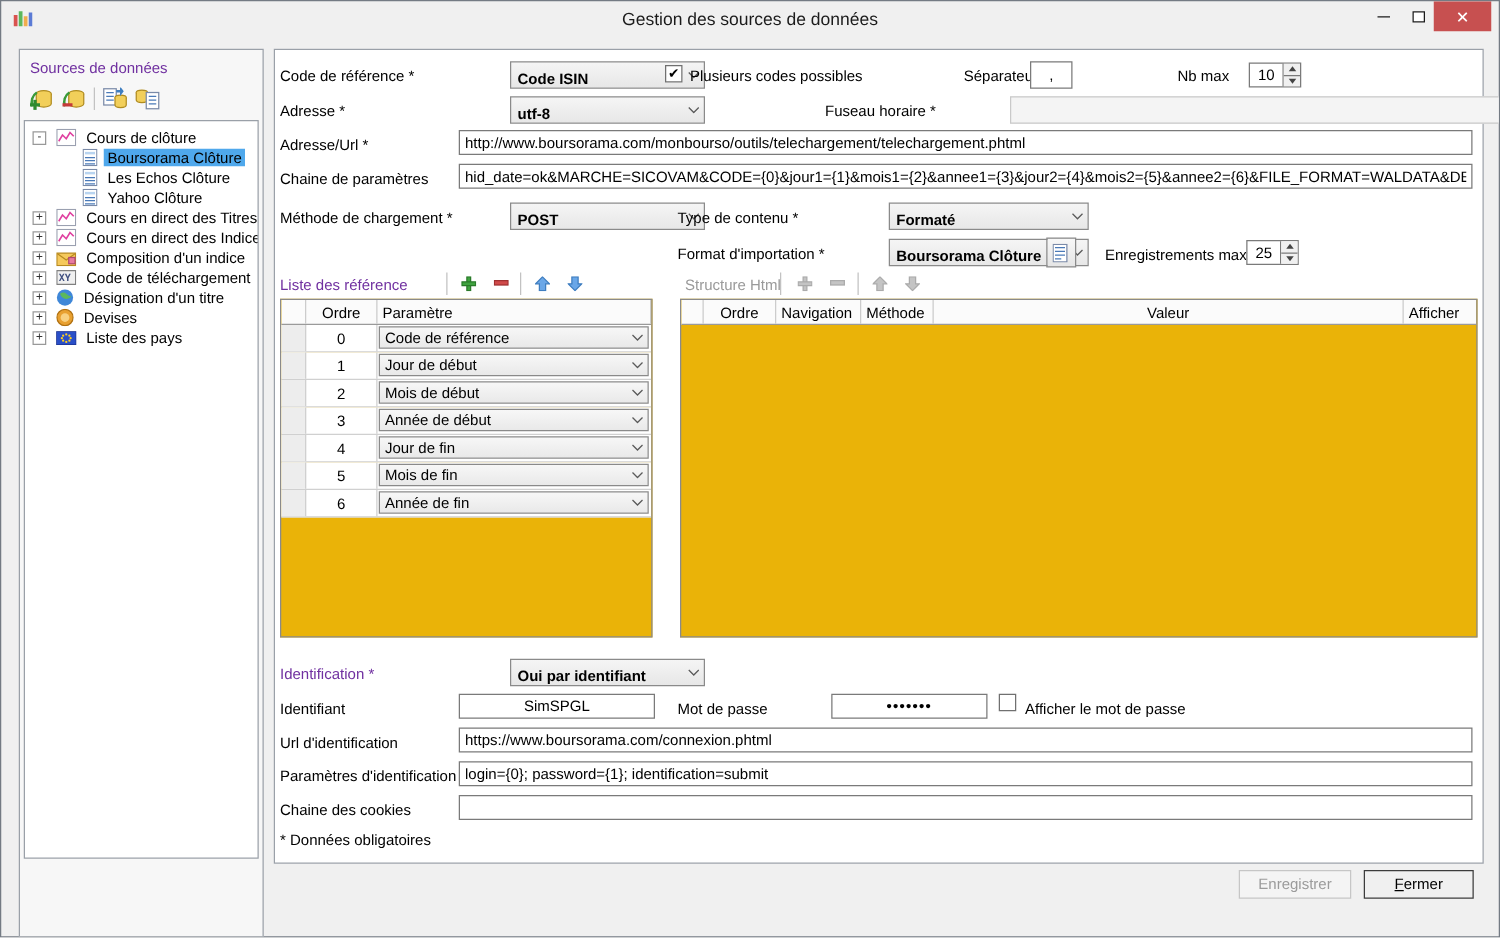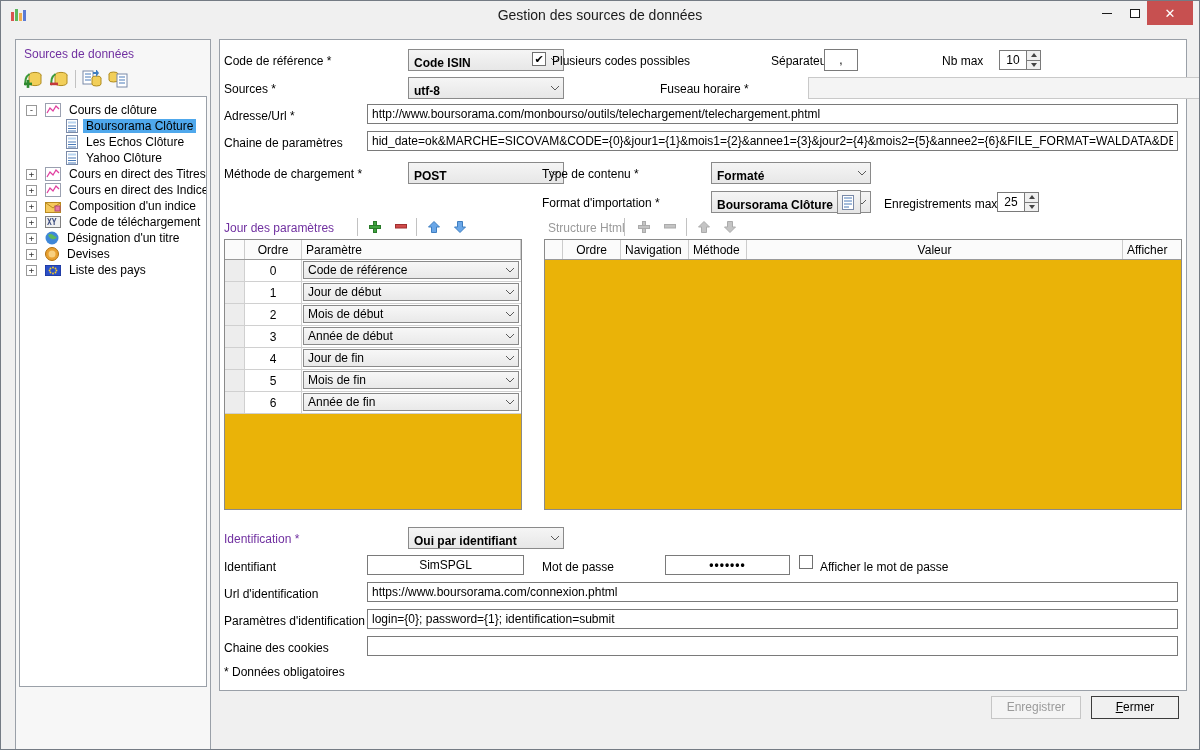--- a/index.html
+++ b/index.html
@@ -304,21 +304,21 @@
       <span class="sbtns">
           <span class="sbtn">
             <span class="tri-up"></span>
           </span>
           <span class="sbtn">
             <span class="tri-down"></span>
           </span>
         </span>
     </div>
 
-    <span class="flabel" style="left:4px;top:42px">Sources *</span>
+    <span class="flabel" style="left:4px;top:42px">Adresse *</span>
     <div class="combo" style="left:147px;top:37px;width:156px">
       <span class="cval">utf-8</span>
       <span class="carea">
           <svg width="10" height="6">
             <polyline points="1,1 5,5 9,1" fill="none" stroke="#5a5a5a"></polyline>
           </svg>
         </span>
     </div>
     <span class="flabel" style="left:440px;top:42px">Fuseau horaire *</span>
     <div class="combo disabled" style="left:547px;top:37px;width:411px">
@@ -378,21 +378,21 @@
       <span class="sbtns">
           <span class="sbtn">
             <span class="tri-up"></span>
           </span>
           <span class="sbtn">
             <span class="tri-down"></span>
           </span>
         </span>
     </div>
 
-    <span class="flabel plabel" style="left:4px;top:181px">Jour des paramètres</span>
+    <span class="flabel plabel" style="left:4px;top:181px">Liste des référence</span>
     <span class="gsep" style="left:137px;top:178px"></span>
     <span class="icobtn" style="left:143px;top:177px">
         <svg width="12" height="12">
           <rect x="4.5" y="0.5" width="3" height="11" fill="#3fa33f" stroke="#2a7a2a"></rect>
           <rect x="0.5" y="4.5" width="11" height="3" fill="#3fa33f" stroke="#2a7a2a"></rect>
         </svg>
       </span>
     <span class="icobtn" style="left:169px;top:177px">
         <svg width="12" height="6">
           <rect x="0.5" y="0.5" width="11" height="3.5" fill="#d04a4a" stroke="#a03030"></rect>

